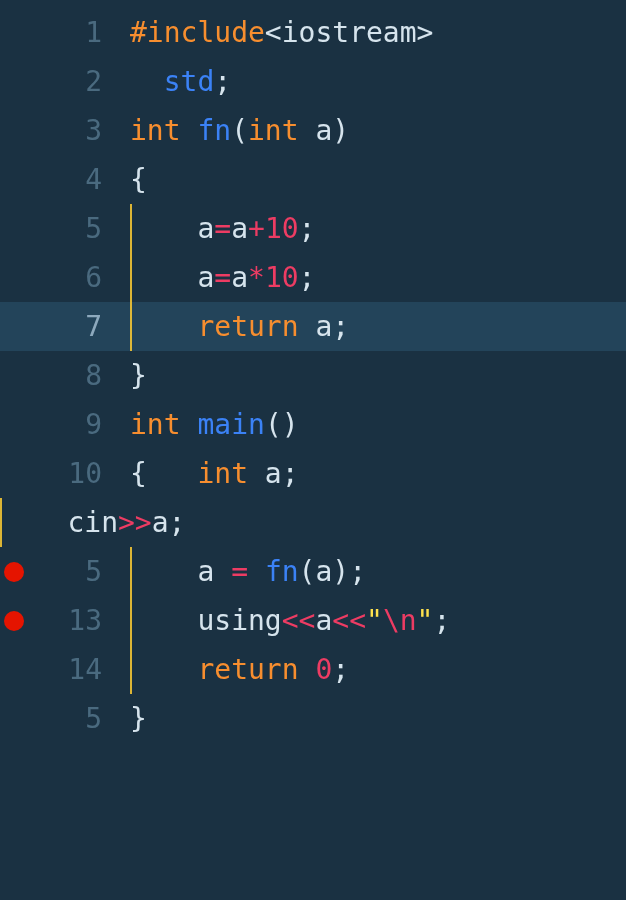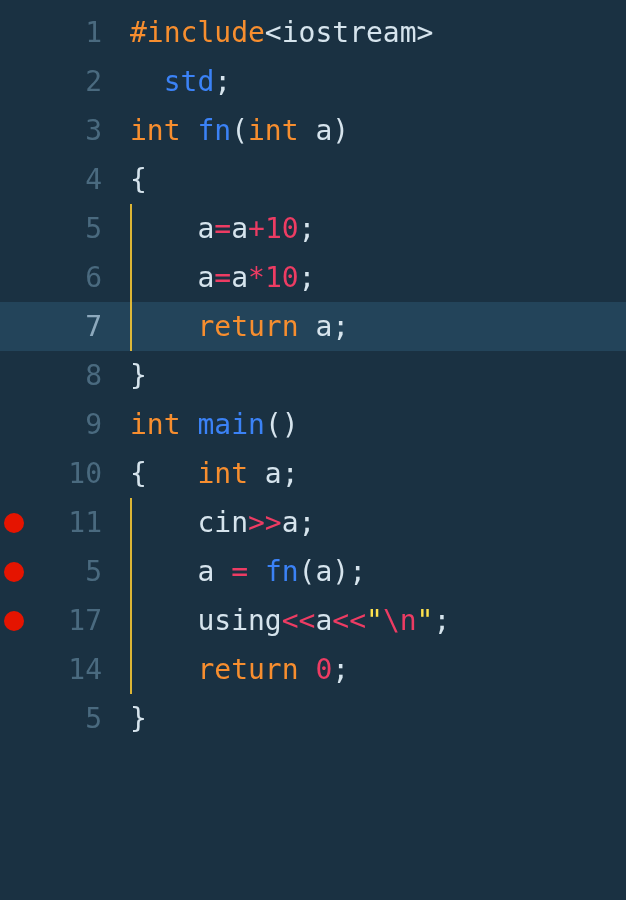--- a/index.html
+++ b/index.html
@@ -133,37 +133,33 @@
       </div>
       <div class="code"><span class="tok-keyword">int</span><span class="tok-default"> </span><span class="tok-func">main</span><span class="tok-punct">()</span></div>
     </div>
     <div class="line">
       <div class="gutter">
         <span class="lineno">10</span>
       </div>
       <div class="code"><span class="tok-punct">{</span><span class="tok-default">   </span><span class="tok-keyword">int</span><span class="tok-default"> a</span><span class="tok-punct">;</span></div>
     </div>
     <div class="line">
-      <div class="gutter">
-        <div class="breakpoint"></div>
-        <span class="lineno">11</span>
-      </div>
       <div class="code"><div class="indent-guide"></div><span>    </span><span class="tok-default">cin</span><span class="tok-op">&gt;&gt;</span><span class="tok-default">a</span><span class="tok-punct">;</span></div>
     </div>
     <div class="line">
       <div class="gutter">
         <div class="breakpoint"></div>
         <span class="lineno">5</span>
       </div>
       <div class="code"><div class="indent-guide"></div><span>    </span><span class="tok-default">a </span><span class="tok-op">=</span><span class="tok-default"> </span><span class="tok-func">fn</span><span class="tok-punct">(</span><span class="tok-default">a</span><span class="tok-punct">)</span><span class="tok-punct">;</span></div>
     </div>
     <div class="line">
       <div class="gutter">
         <div class="breakpoint"></div>
-        <span class="lineno">17</span>
+        <span class="lineno">13</span>
       </div>
       <div class="code"><div class="indent-guide"></div><span>    </span><span class="tok-default">using</span><span class="tok-op">&lt;&lt;</span><span class="tok-default">a</span><span class="tok-op">&lt;&lt;</span><span class="tok-str">"</span><span class="tok-esc">\n</span><span class="tok-str">"</span><span class="tok-punct">;</span></div>
     </div>
     <div class="line">
       <div class="gutter">
         <span class="lineno">14</span>
       </div>
       <div class="code"><div class="indent-guide"></div><span>    </span><span class="tok-keyword">return</span><span class="tok-default"> </span><span class="tok-num">0</span><span class="tok-punct">;</span></div>
     </div>
     <div class="line">

